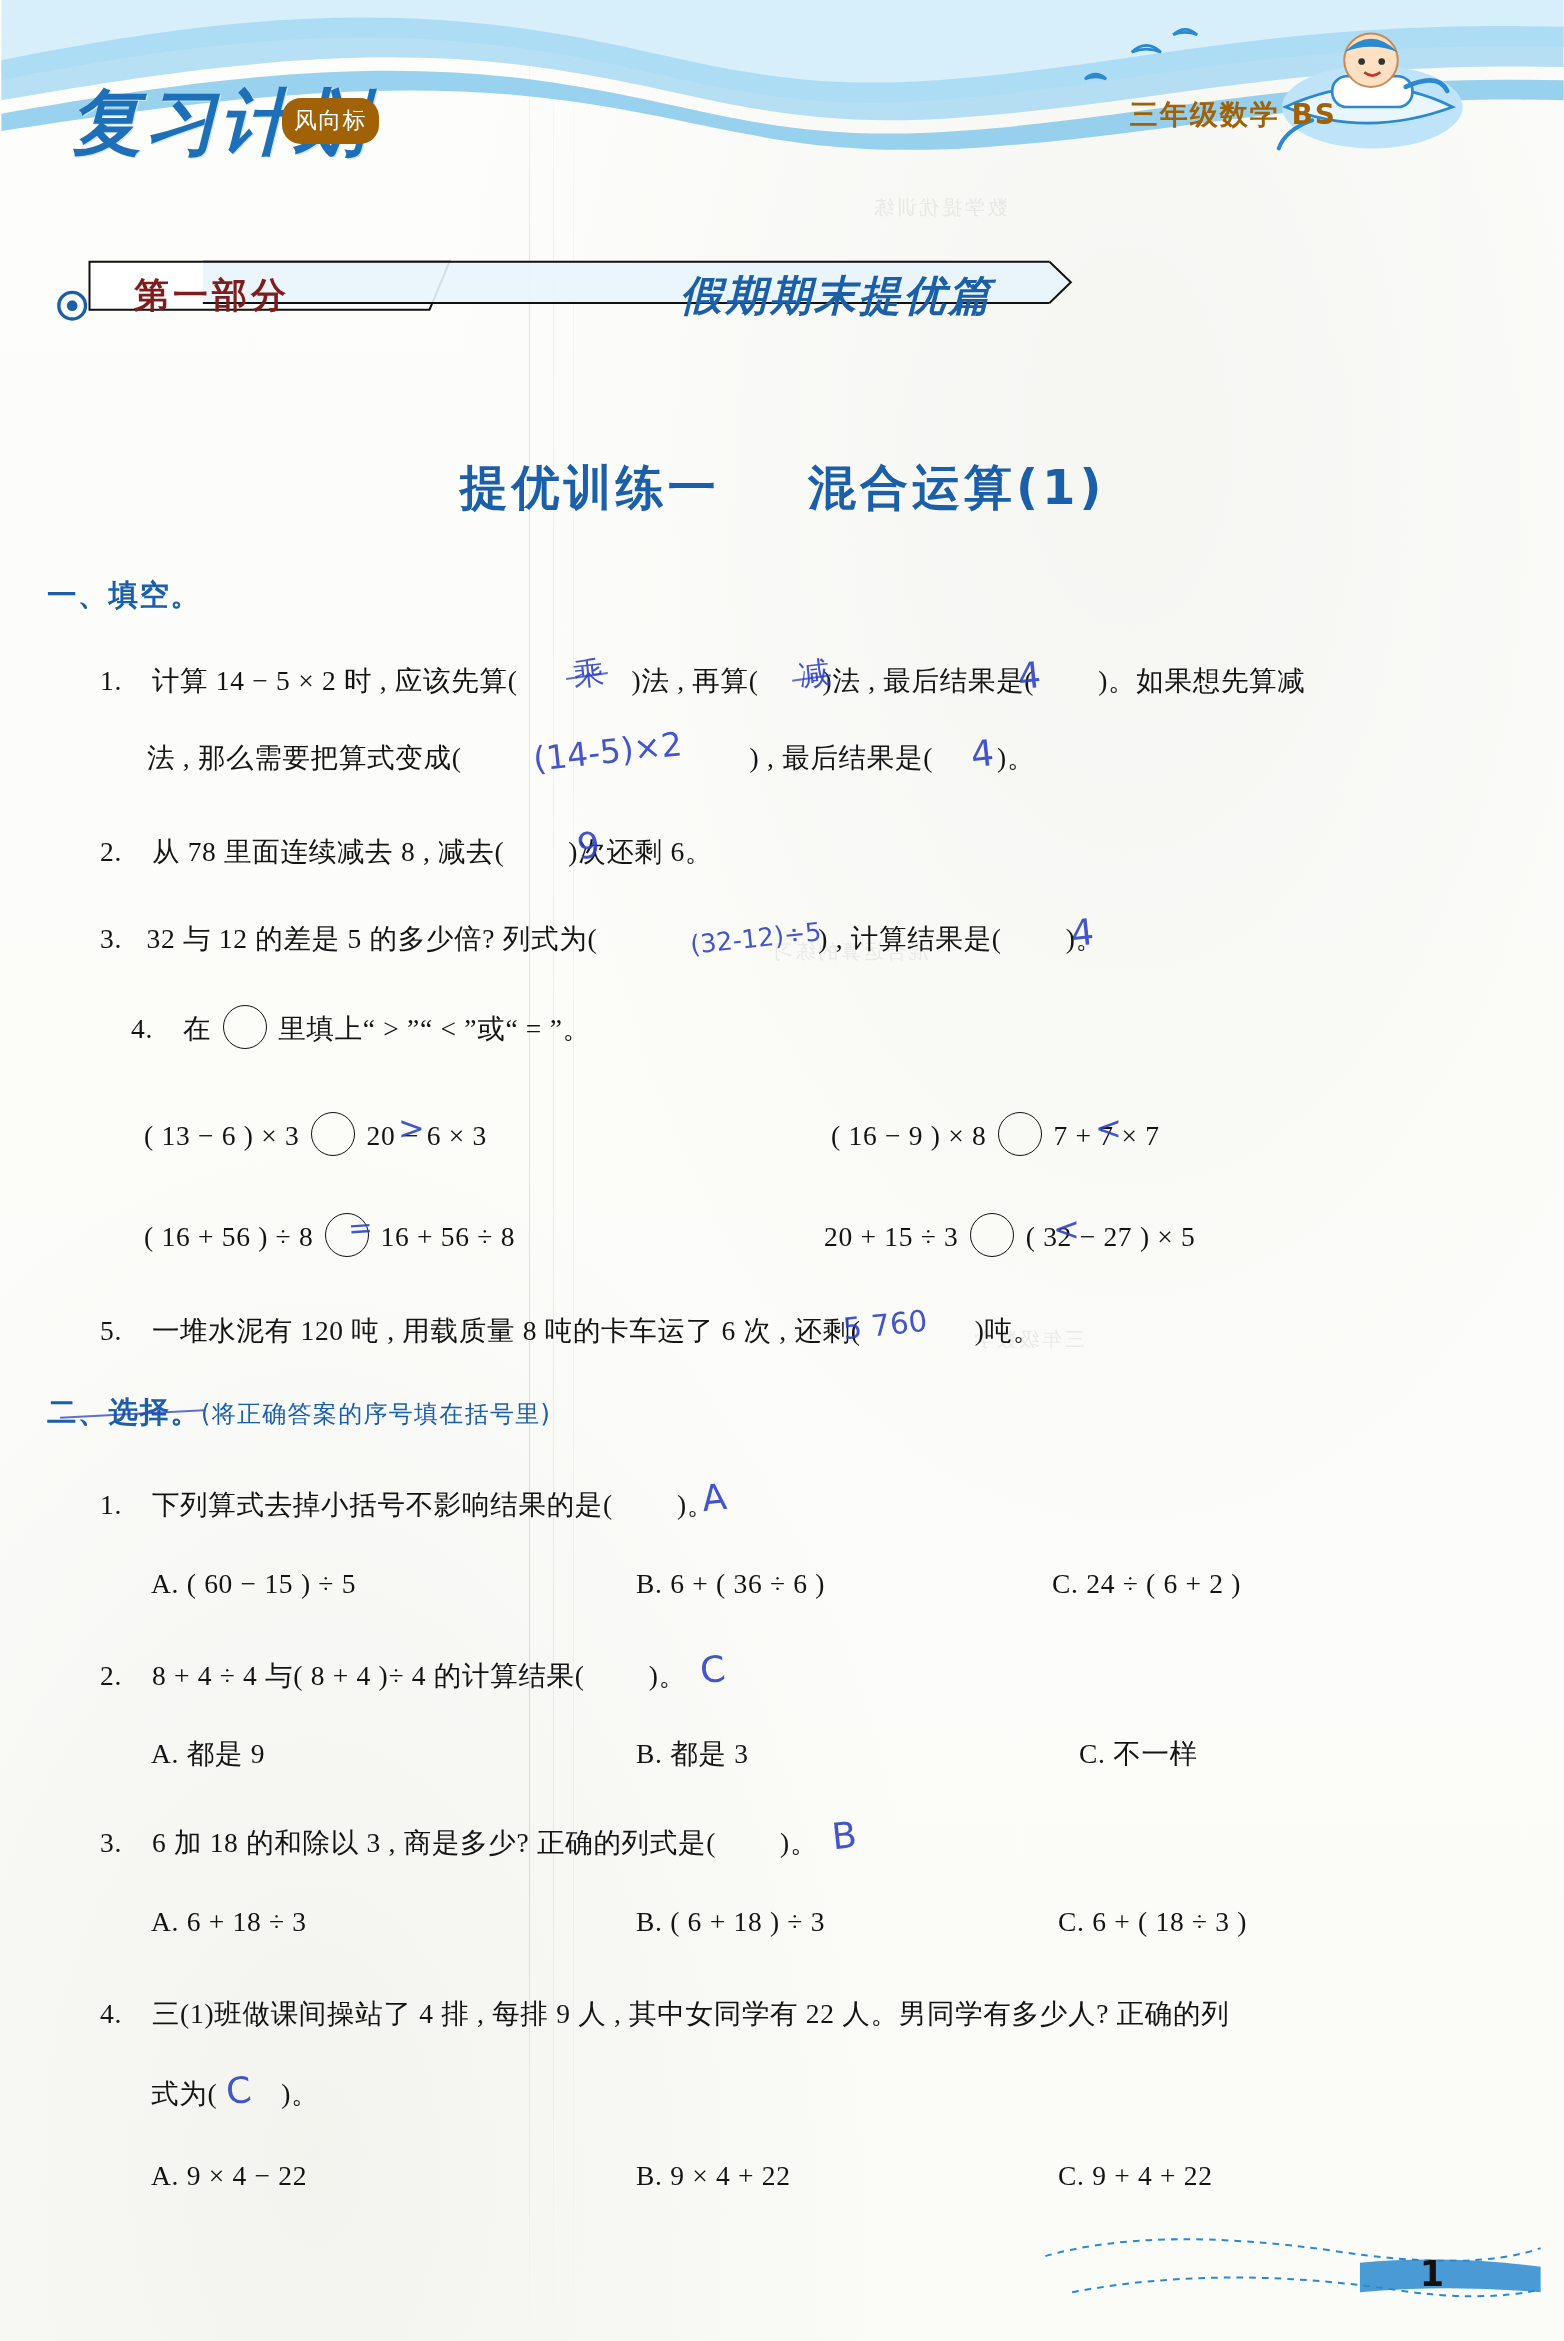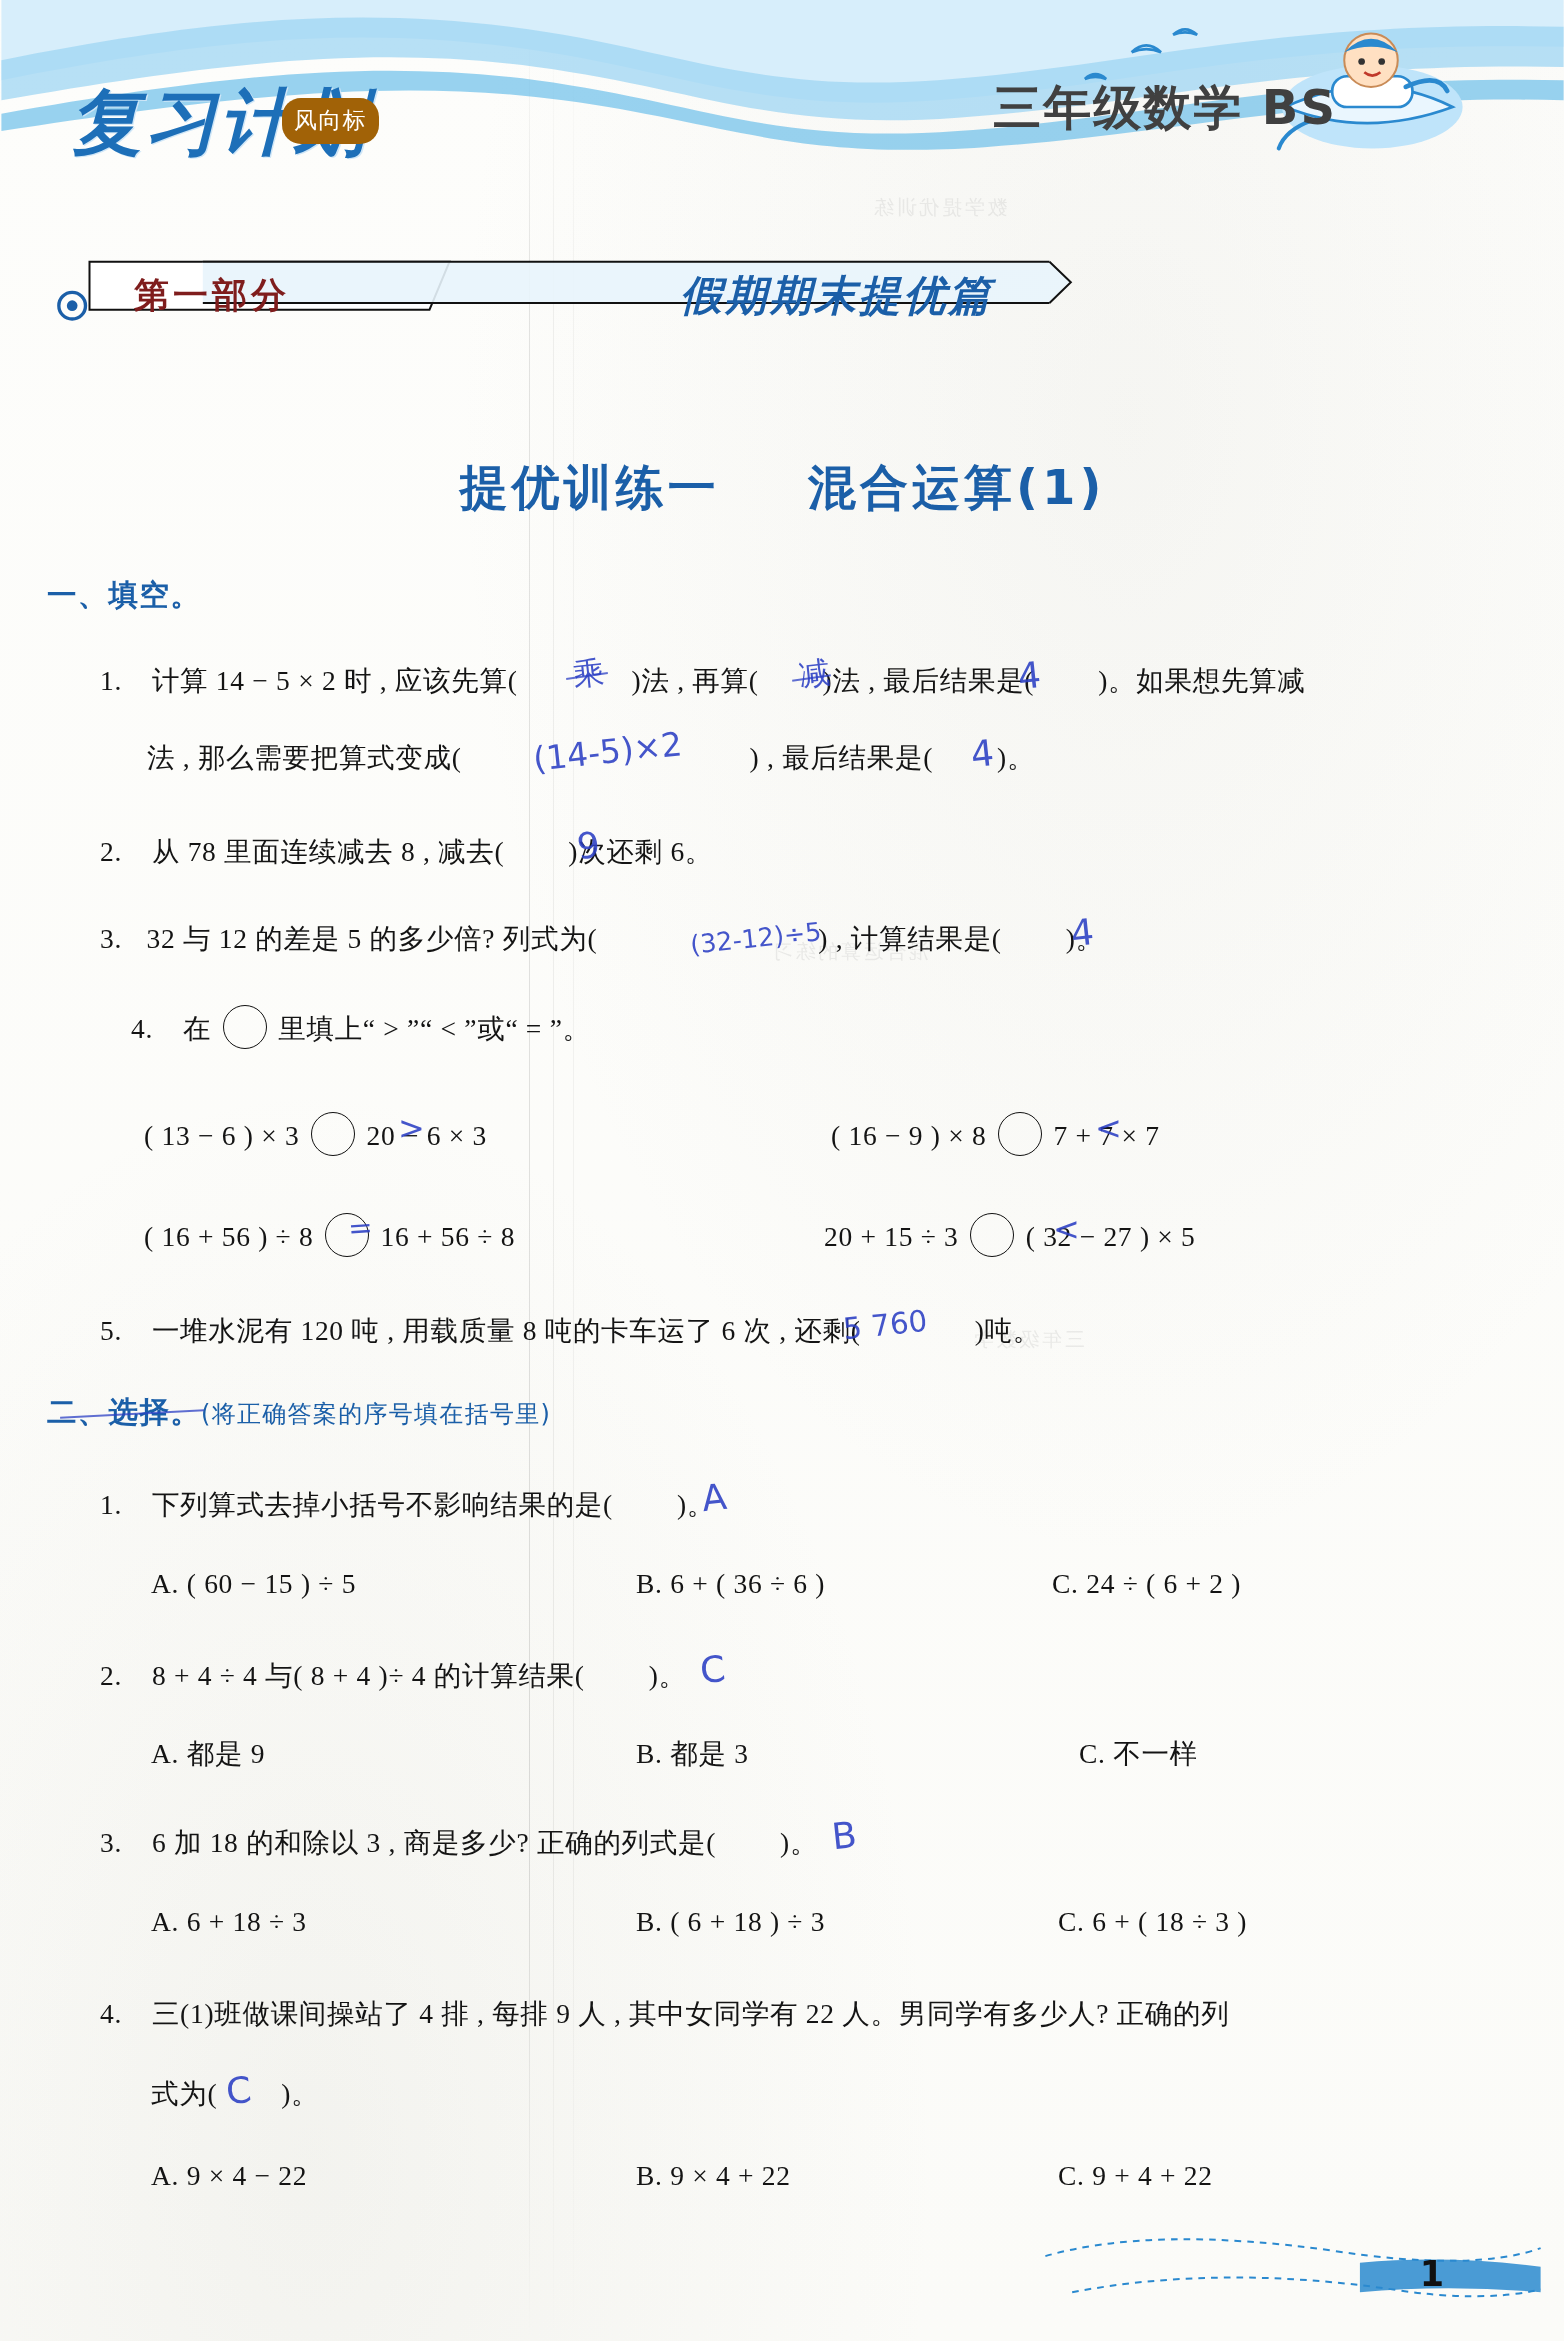--- a/index.html
+++ b/index.html
@@ -55,25 +55,25 @@
   }
   .logo-badge {
     position:absolute; left:232px; top:31px;
     background:#a16207; color:#fff;
     font-family:"DejaVu Sans", sans-serif;
     font-size:23px; letter-spacing:1.3px;
     border-radius:19px;
     padding:6.7px 12px 8px 12px;
   }
   .grade-title {
-    position:absolute; right:228px; top:76px;
+    position:absolute; right:228px; top:96px;
     font-family:"DejaVu Sans", sans-serif;
     font-weight:bold;
-    font-size:48px;
-    color:#404040;
+    font-size:28px;
+    color:#a16207;
     letter-spacing:2px;
   }
 
   
   .part-bar { position:absolute; left:47px; top:255px; width:1025px; height:74px; }
   .part-bar svg { position:absolute; left:0; top:0; }
   .part-label {
     position:absolute; left:87px; top:17.4px;
     font-family:"DejaVu Sans", sans-serif;
     font-weight:bold; font-size:35px; color:#7f1d1d;

